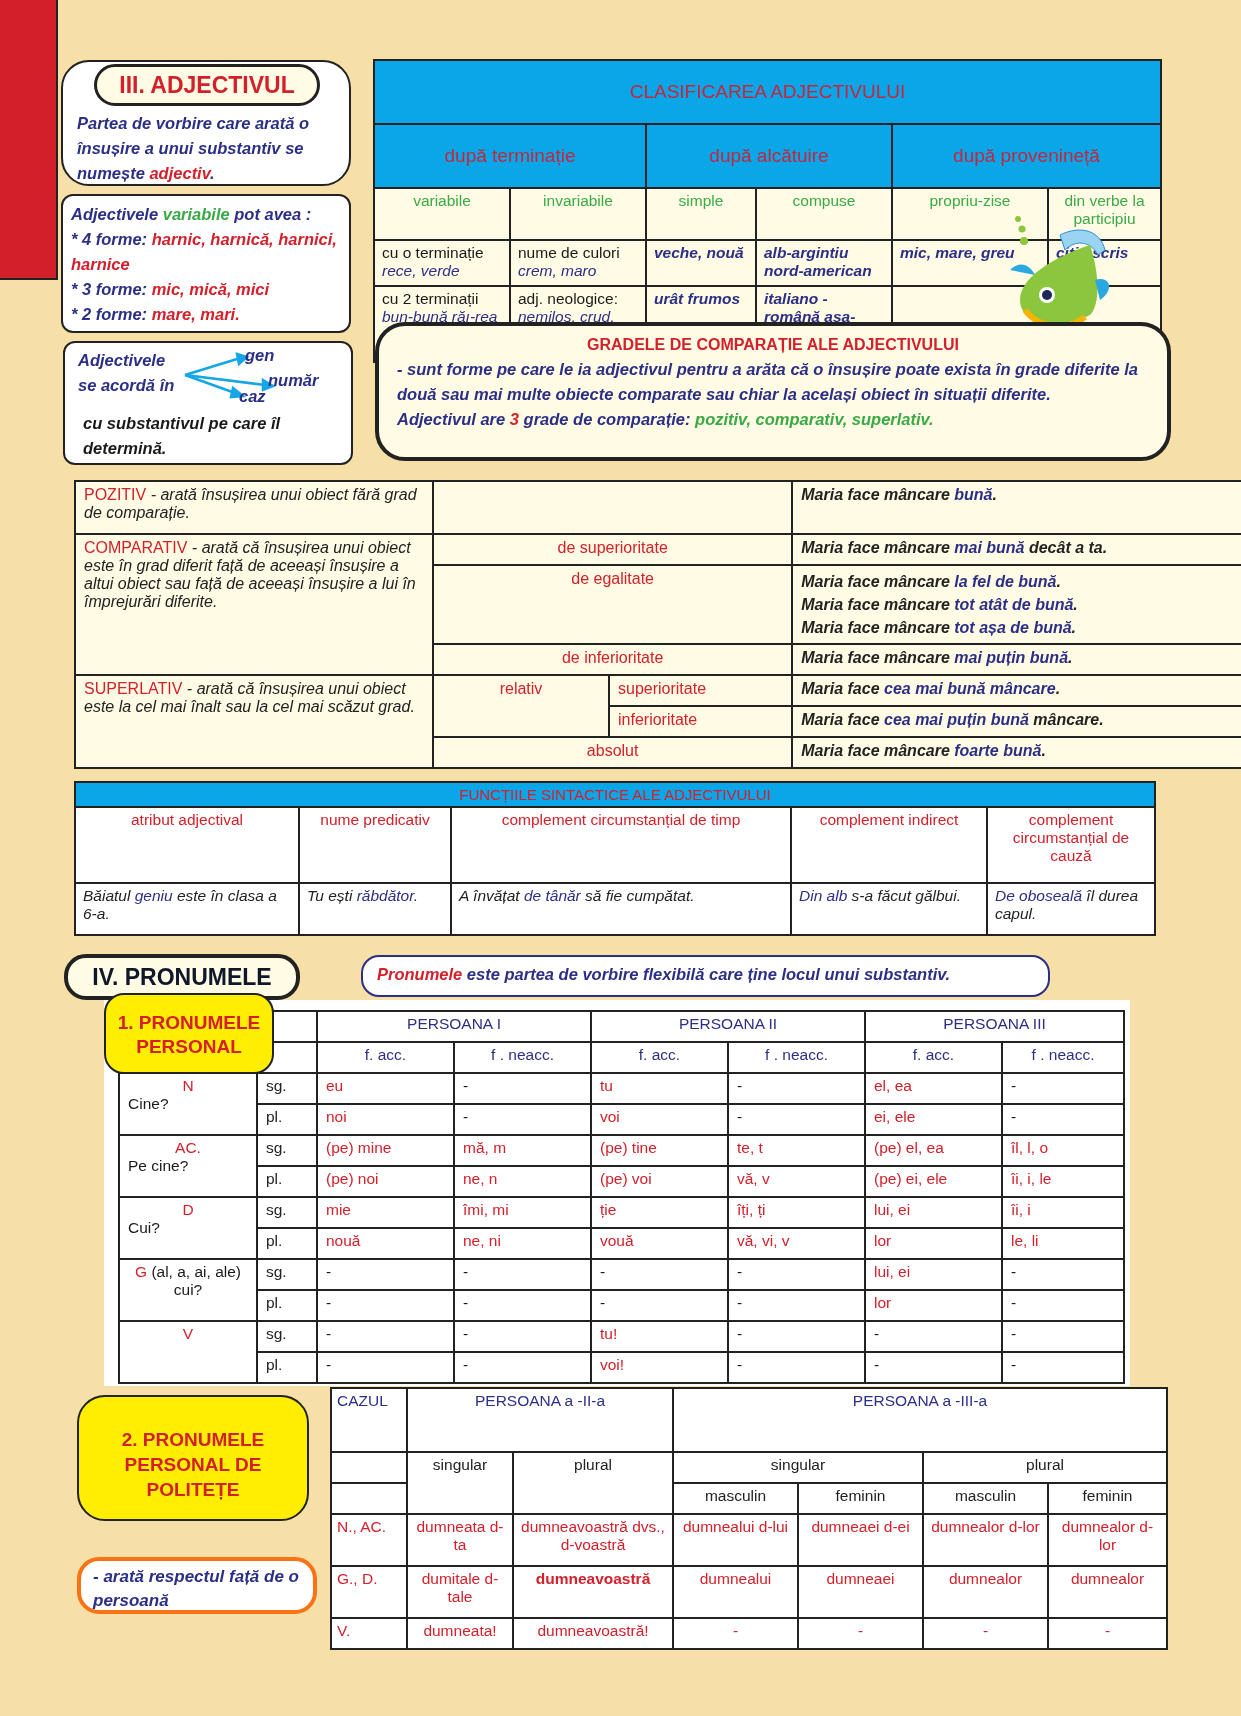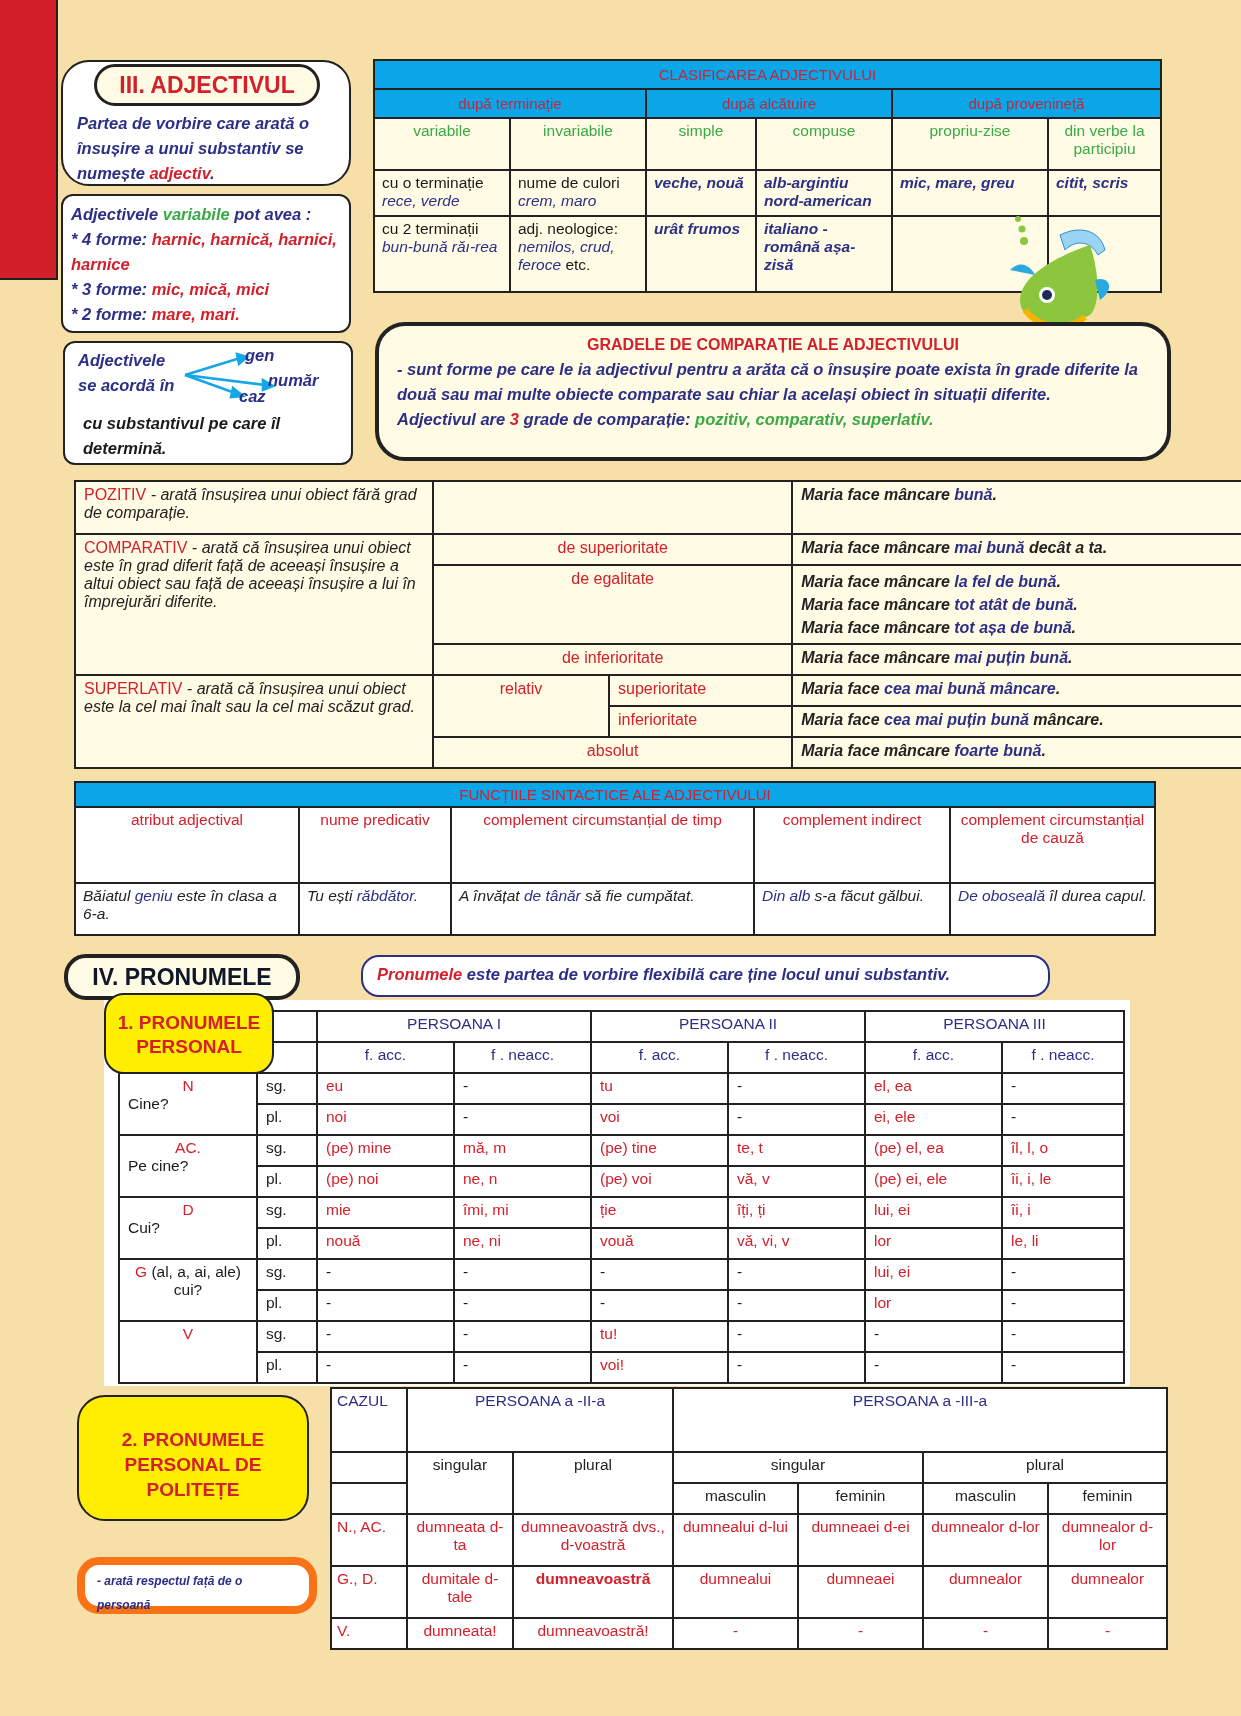--- a/index.html
+++ b/index.html
@@ -12,21 +12,21 @@
 .dark{color:#1a1a1a}
 .it{font-style:italic}
 .b{font-weight:bold}
 #redbar{left:0;top:0;width:58px;height:280px;background:#d31f2a;border-right:2px solid #222;border-bottom:2px solid #222}
 .box{background:#fff;border:2px solid #222;border-radius:12px;position:absolute}
 .cream{background:#fffbe4}
 table{border-collapse:collapse;position:absolute;font-family:"Liberation Sans",sans-serif}
 td,th{border:2px solid #222;vertical-align:top;padding:3px 7px;font-weight:normal}
 .c{text-align:center}
 .t-cls{left:373px;top:59px;width:789px;font-size:15.5px;background:#fffbe4}
-.t-cls .hd{background:#0aa6e8;color:#c1283e;text-align:center;padding:5px;font-size:15px}
+.t-cls .hd{background:#0aa6e8;color:#c1283e;text-align:center;padding:20px;font-size:19px}
 .t-cls td{height:46px}
 .t-cls td.h1{height:27px}
 .t-grade{left:74px;top:480px;width:1214px;font-size:16px;background:#fffbe4}
 .t-grade td{padding:4px 8px}
 .t-func{left:74px;top:781px;width:1082px;font-size:15.5px;background:#fff}
 .t-func .hd{background:#0aa6e8;color:#d3202b;text-align:center;font-size:15px;padding:3px}
 .t-pp{left:118px;top:1010px;width:1007px;font-size:15.5px;background:#fff}
 .t-pp td{height:31px;padding:3px 8px}
 .t-pol{left:330px;top:1387px;width:838px;font-size:15.5px;background:#fff;text-align:center}
 .t-pol td{padding:3px 5px}
@@ -180,21 +180,21 @@
   </table>
 
 <table class="t-func">
   <tbody>
       <tr>
         <td colspan="5" class="hd">FUNCȚIILE SINTACTICE ALE ADJECTIVULUI</td>
       </tr>
   <tr class="red c" style="height:76px">
     <td style="width:224px">atribut adjectival</td>
     <td style="width:152px">nume predicativ</td>
-    <td style="width:303px">complement circumstanțial de timp</td>
+    <td style="width:340px">complement circumstanțial de timp</td>
     <td style="width:196px">complement indirect</td>
     <td>complement circumstanțial de cauză</td>
   </tr>
   <tr class="it" style="height:52px">
     <td><span>Băiatul </span><span class="blue">geniu</span><span> este în clasa a 6-a.</span></td>
     <td><span>Tu ești </span><span class="blue">răbdător</span><span>.</span></td>
     <td><span>A învățat </span><span class="blue">de tânăr</span><span> să fie cumpătat.</span></td>
     <td><span></span><span class="blue">Din alb</span><span> s-a făcut gălbui.</span></td>
     <td><span></span><span class="blue">De oboseală</span><span> îl durea capul.</span></td>
   </tr>
@@ -334,21 +334,21 @@
         <td class="dark">-</td>
         <td class="dark">-</td>
         <td class="dark">-</td>
       </tr>
     </tbody>
 </table>
 
 <div class="abs" style="left:104px;top:993px;width:170px;height:81px;background:#ffee00;border:2px solid #222;border-radius:20px;text-align:center;font-size:19px;font-weight:bold;color:#d3202b;line-height:24px;padding-top:16px;font-family:'Liberation Sans',sans-serif">1. PRONUMELE PERSONAL</div>
 
 <div class="abs" style="left:77px;top:1395px;width:232px;height:126px;background:#ffee00;border:2px solid #222;border-radius:28px;text-align:center;font-size:19px;font-weight:bold;color:#d3202b;line-height:25px;padding:30px 18px 0;font-family:'Liberation Sans',sans-serif">2. PRONUMELE PERSONAL DE POLITEȚE</div>
-<div class="abs it b blue" style="left:77px;top:1557px;width:240px;height:57px;background:#fff;border:8px solid #f97316;border-radius:22px;padding:4px 12px;font-size:12px;line-height:24px;font-family:'Liberation Sans',sans-serif">- arată respectul față de o persoană</div>
+<div class="abs it b blue" style="left:77px;top:1557px;width:240px;height:57px;background:#fff;border:4px solid #f97316;border-radius:22px;padding:4px 12px;font-size:17px;line-height:24px;font-family:'Liberation Sans',sans-serif">- arată respectul față de o persoană</div>
 
 <table class="t-pol">
   <tbody>
       <tr style="height:64px">
     <td class="blue" style="width:76px;text-align:left">CAZUL</td>
     <td colspan="2" class="blue">PERSOANA a -II-a</td>
     <td colspan="4" class="blue">PERSOANA a -III-a</td>
   </tr>
   <tr style="height:31px">
     <td></td>

